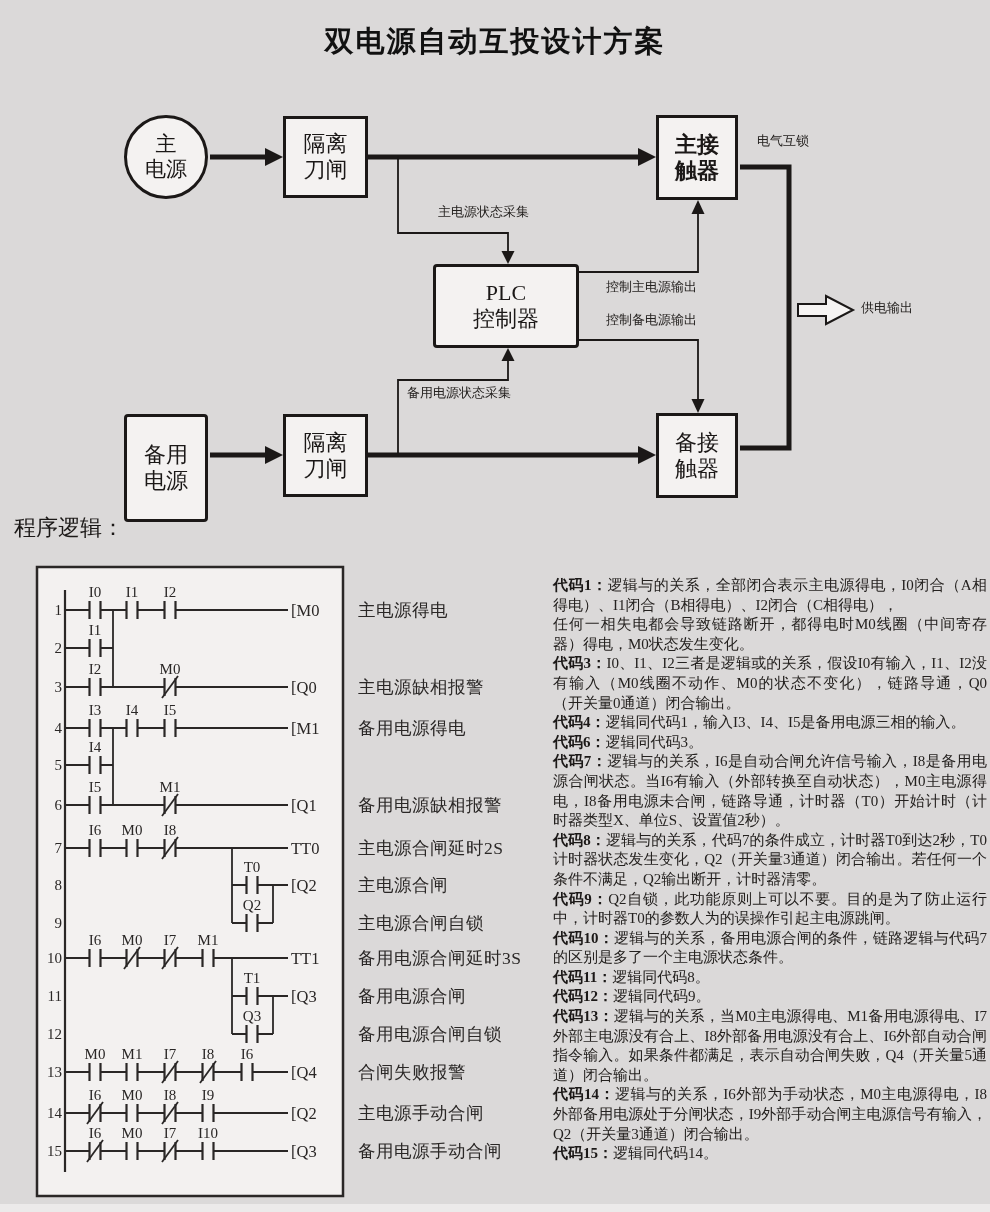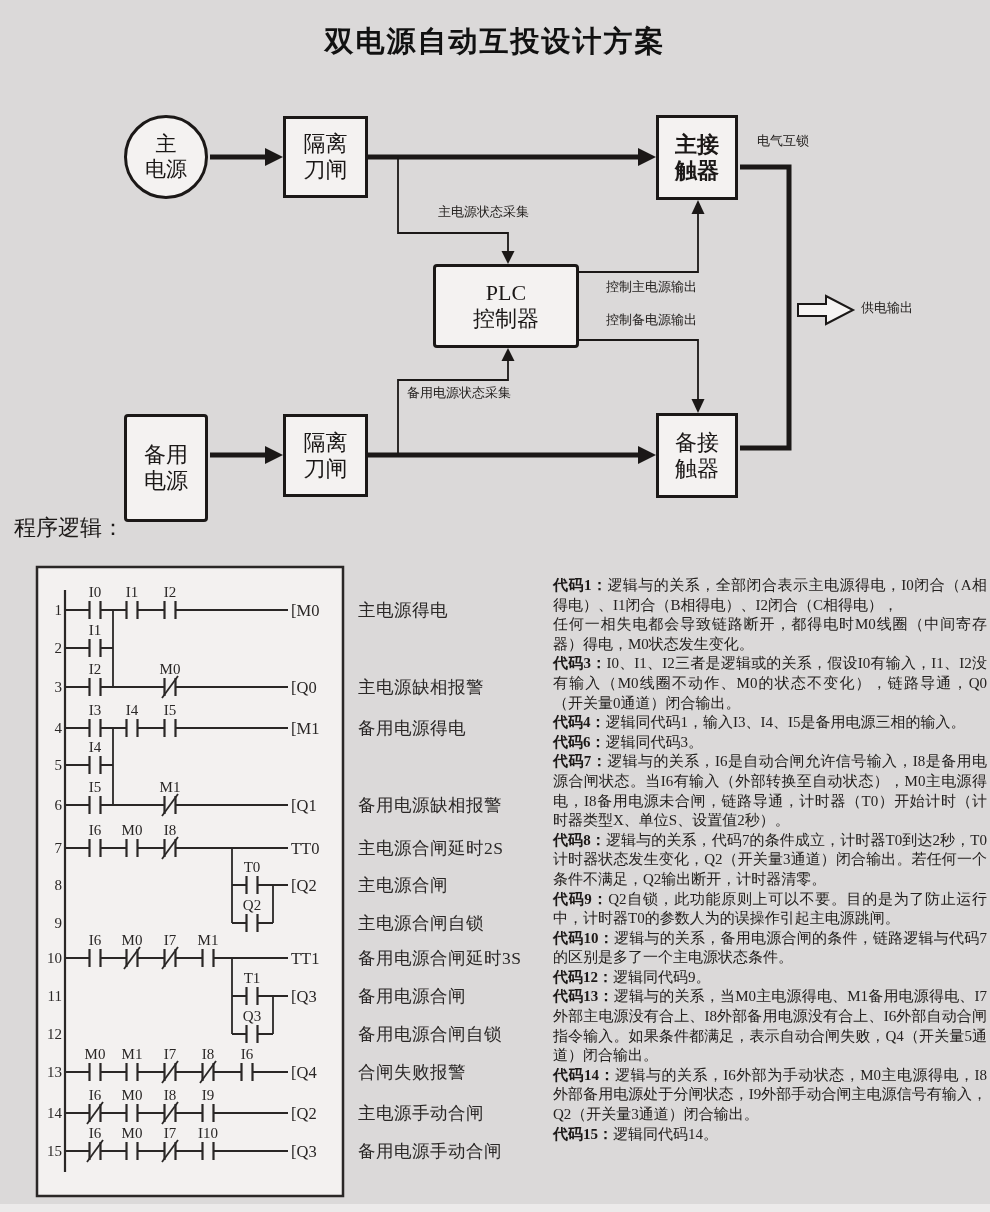--- a/index.html
+++ b/index.html
@@ -321,19 +321,20 @@
 <div class="notes">
     <p><b>代码1：</b>逻辑与的关系，全部闭合表示主电源得电，I0闭合（A相得电）、I1闭合（B相得电）、I2闭合（C相得电），</p>
     <p>任何一相失电都会导致链路断开，都得电时M0线圈（中间寄存器）得电，M0状态发生变化。</p>
     <p><b>代码3：</b>I0、I1、I2三者是逻辑或的关系，假设I0有输入，I1、I2没有输入（M0线圈不动作、M0的状态不变化），链路导通，Q0（开关量0通道）闭合输出。</p>
     <p><b>代码4：</b>逻辑同代码1，输入I3、I4、I5是备用电源三相的输入。</p>
     <p><b>代码6：</b>逻辑同代码3。</p>
     <p><b>代码7：</b>逻辑与的关系，I6是自动合闸允许信号输入，I8是备用电源合闸状态。当I6有输入（外部转换至自动状态），M0主电源得电，I8备用电源未合闸，链路导通，计时器（T0）开始计时（计时器类型X、单位S、设置值2秒）。</p>
     <p><b>代码8：</b>逻辑与的关系，代码7的条件成立，计时器T0到达2秒，T0计时器状态发生变化，Q2（开关量3通道）闭合输出。若任何一个条件不满足，Q2输出断开，计时器清零。</p>
     <p><b>代码9：</b>Q2自锁，此功能原则上可以不要。目的是为了防止运行中，计时器T0的参数人为的误操作引起主电源跳闸。</p>
     <p><b>代码10：</b>逻辑与的关系，备用电源合闸的条件，链路逻辑与代码7的区别是多了一个主电源状态条件。</p>
+    <p><b>代码11：</b>逻辑同代码8。</p>
     <p><b>代码12：</b>逻辑同代码9。</p>
     <p><b>代码13：</b>逻辑与的关系，当M0主电源得电、M1备用电源得电、I7外部主电源没有合上、I8外部备用电源没有合上、I6外部自动合闸指令输入。如果条件都满足，表示自动合闸失败，Q4（开关量5通道）闭合输出。</p>
     <p><b>代码14：</b>逻辑与的关系，I6外部为手动状态，M0主电源得电，I8外部备用电源处于分闸状态，I9外部手动合闸主电源信号有输入，Q2（开关量3通道）闭合输出。</p>
     <p><b>代码15：</b>逻辑同代码14。</p>
   </div>
 
 <div class="bottom-strip"></div>
 
 </body></html>

